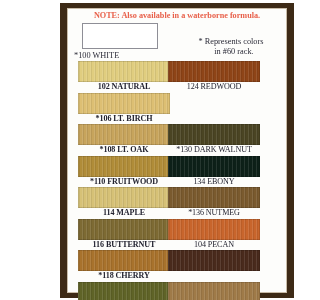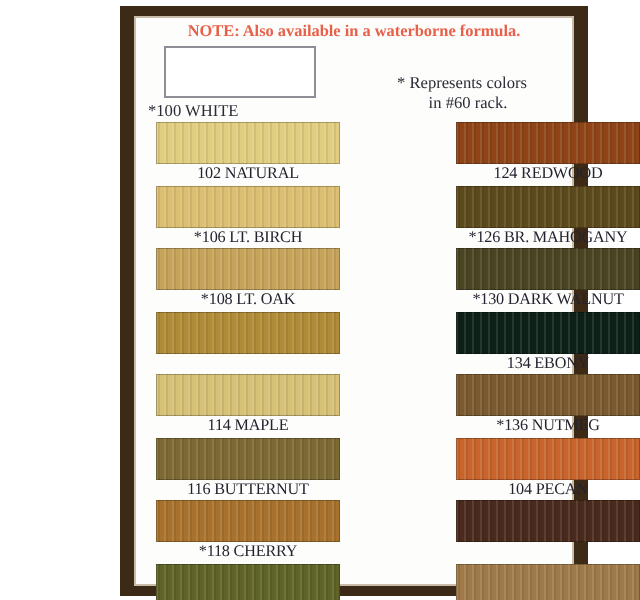--- a/index.html
+++ b/index.html
@@ -41,22 +41,22 @@
   .legend{
     position:absolute;left:108px;top:14px;width:110px;
     text-align:center;font-size:8.3px;color:#2b2b38;line-height:1.25;margin-top:14px;
   }
   .legend .l2{display:block;padding-left:6px;}
 
   
   .grid{position:absolute;left:0;top:52px;width:100%;}
   .row{position:relative;height:31.5px;}
   .cell{position:absolute;width:92px;}
-  .cell.left{left:10px;}
-  .cell.right{left:112px;padding-left:48px;}
+  .cell.left{left:10px;font-weight:bold;}
+  .cell.right{left:100px;}
   .sw{
     width:92px;height:21px;display:block;
     box-shadow:0 0 0 0.5px rgba(0,0,0,.25) inset;
     background-repeat:repeat;
   }
   .lbl{
     display:block;text-align:center;font-size:8.1px;color:#232330;
     line-height:10px;white-space:nowrap;letter-spacing:-0.1px;
   }
 </style>
@@ -85,38 +85,35 @@
           <div class="cell right">
             <span class="sw" style="background: repeating-linear-gradient(90deg, rgba(255, 255, 255, 0.1) 0px, rgba(255, 255, 255, 0.1) 1px, rgba(0, 0, 0, 0.07) 1px, rgba(0, 0, 0, 0.07) 2px, rgba(255, 255, 255, 0) 2px, rgba(255, 255, 255, 0) 4px) rgb(142, 68, 23);"></span>
             <span class="lbl">124 REDWOOD</span>
           </div>
         </div>
         <div class="row">
           <div class="cell left">
             <span class="sw" style="background: repeating-linear-gradient(90deg, rgba(255, 255, 255, 0.1) 0px, rgba(255, 255, 255, 0.1) 1px, rgba(0, 0, 0, 0.07) 1px, rgba(0, 0, 0, 0.07) 2px, rgba(255, 255, 255, 0) 2px, rgba(255, 255, 255, 0) 4px) rgb(221, 191, 115);"></span>
             <span class="lbl">*106 LT. BIRCH</span>
           </div>
-          <div class="cell right">
-            <span class="sw" style="background: repeating-linear-gradient(90deg, rgba(255, 255, 255, 0.1) 0px, rgba(255, 255, 255, 0.1) 1px, rgba(0, 0, 0, 0.07) 1px, rgba(0, 0, 0, 0.07) 2px, rgba(255, 255, 255, 0) 2px, rgba(255, 255, 255, 0) 4px) rgb(92, 74, 28);"></span>
-            <span class="lbl">*126 BR. MAHOGANY</span>
-          </div>
         </div>
         <div class="row">
           <div class="cell left">
             <span class="sw" style="background: repeating-linear-gradient(90deg, rgba(255, 255, 255, 0.1) 0px, rgba(255, 255, 255, 0.1) 1px, rgba(0, 0, 0, 0.07) 1px, rgba(0, 0, 0, 0.07) 2px, rgba(255, 255, 255, 0) 2px, rgba(255, 255, 255, 0) 4px) rgb(199, 164, 92);"></span>
             <span class="lbl">*108 LT. OAK</span>
           </div>
           <div class="cell right">
             <span class="sw" style="background: repeating-linear-gradient(90deg, rgba(255, 255, 255, 0.1) 0px, rgba(255, 255, 255, 0.1) 1px, rgba(0, 0, 0, 0.07) 1px, rgba(0, 0, 0, 0.07) 2px, rgba(255, 255, 255, 0) 2px, rgba(255, 255, 255, 0) 4px) rgb(74, 68, 35);"></span>
             <span class="lbl">*130 DARK WALNUT</span>
           </div>
         </div>
         <div class="row">
           <div class="cell left">
             <span class="sw" style="background: repeating-linear-gradient(90deg, rgba(255, 255, 255, 0.1) 0px, rgba(255, 255, 255, 0.1) 1px, rgba(0, 0, 0, 0.07) 1px, rgba(0, 0, 0, 0.07) 2px, rgba(255, 255, 255, 0) 2px, rgba(255, 255, 255, 0) 4px) rgb(176, 140, 56);"></span>
+            <span class="lbl">*110 FRUITWOOD</span>
           </div>
           <div class="cell right">
             <span class="sw" style="background: repeating-linear-gradient(90deg, rgba(255, 255, 255, 0.1) 0px, rgba(255, 255, 255, 0.1) 1px, rgba(0, 0, 0, 0.07) 1px, rgba(0, 0, 0, 0.07) 2px, rgba(255, 255, 255, 0) 2px, rgba(255, 255, 255, 0) 4px) rgb(13, 32, 24);"></span>
             <span class="lbl">134 EBONY</span>
           </div>
         </div>
         <div class="row">
           <div class="cell left">
             <span class="sw" style="background: repeating-linear-gradient(90deg, rgba(255, 255, 255, 0.1) 0px, rgba(255, 255, 255, 0.1) 1px, rgba(0, 0, 0, 0.07) 1px, rgba(0, 0, 0, 0.07) 2px, rgba(255, 255, 255, 0) 2px, rgba(255, 255, 255, 0) 4px) rgb(214, 193, 118);"></span>
             <span class="lbl">114 MAPLE</span>

